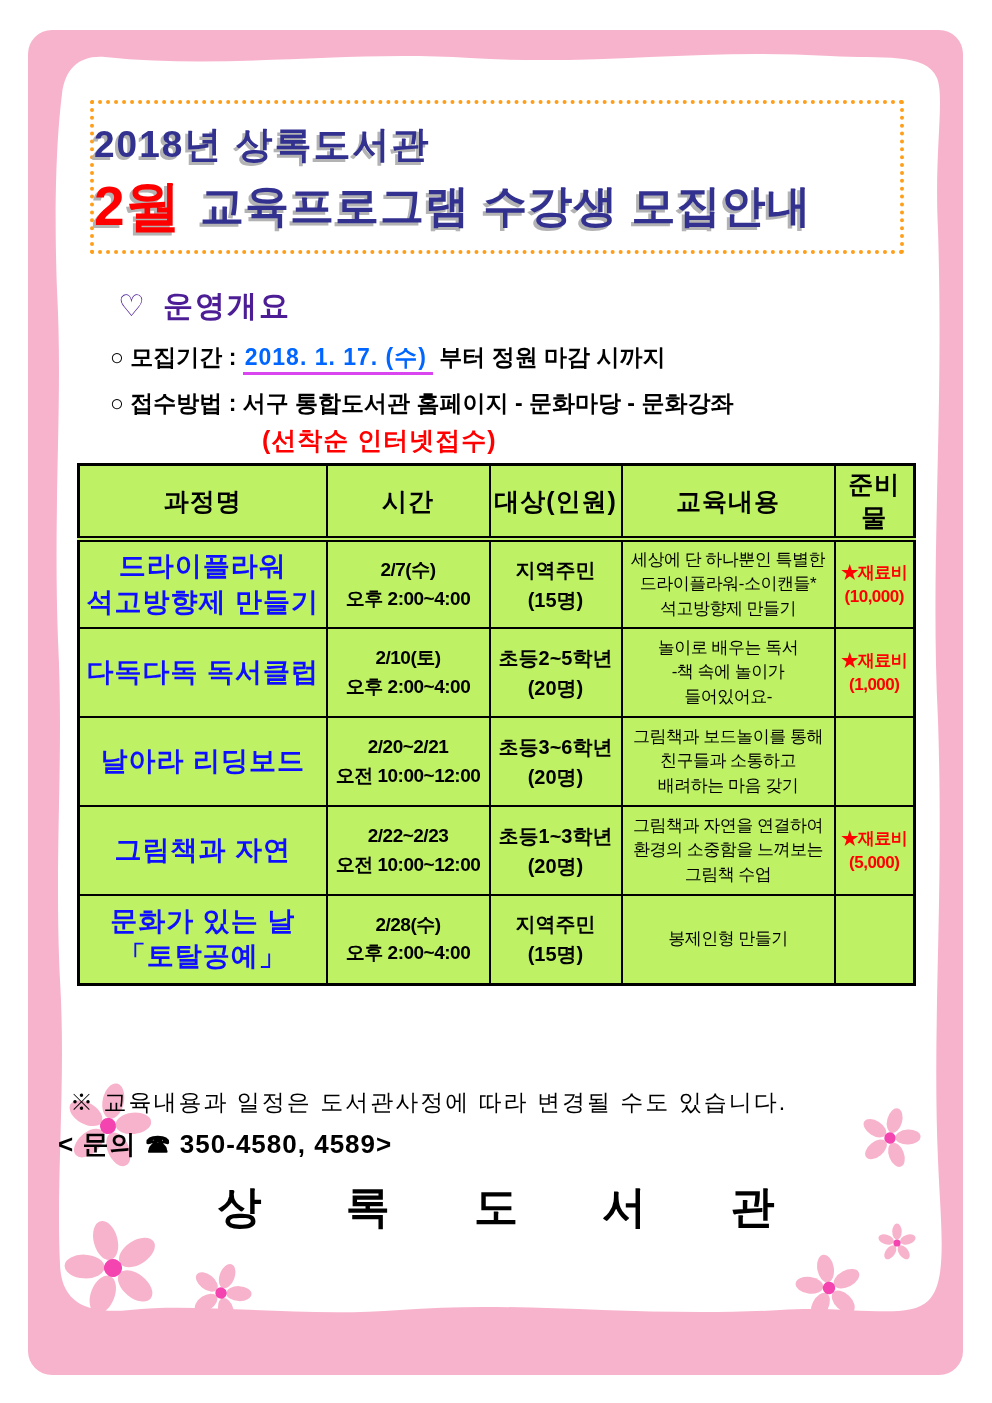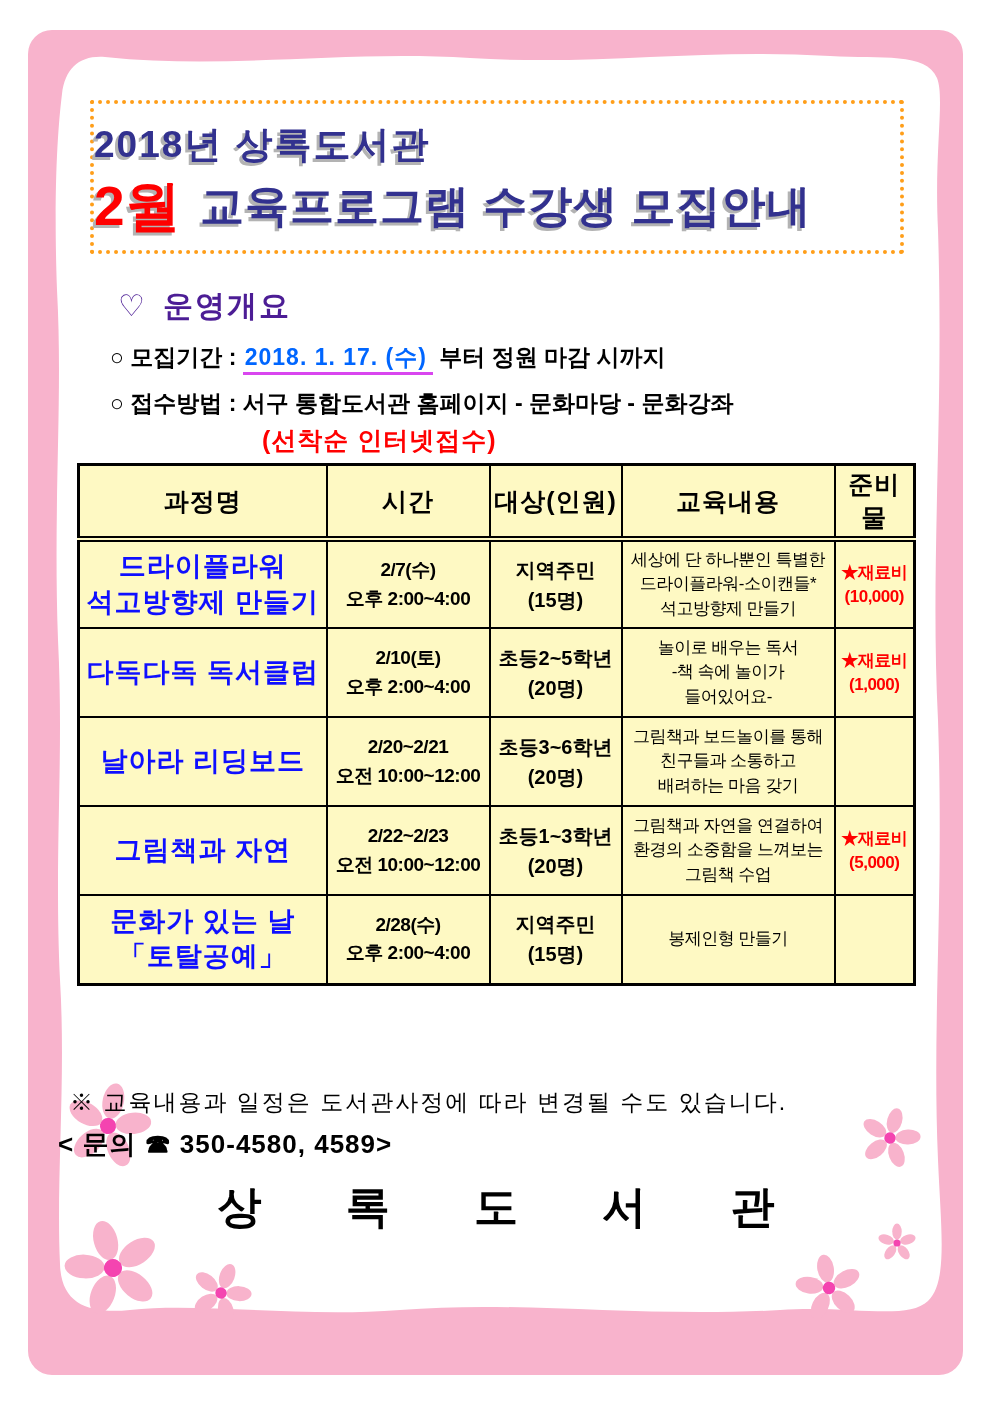--- a/index.html
+++ b/index.html
@@ -43,21 +43,21 @@
   .ov-date {
     color:#0066ff; border-bottom:3px solid #d946ef; padding:0 6px 2px 2px;
     letter-spacing:1px;
   }
   .ov-line2 { position:absolute; left:110px; top:388px; font-size:23px; font-weight:bold; color:#000; white-space:nowrap; }
   .ov-note  { position:absolute; left:262px; top:424px; font-size:25px; font-weight:bold; color:#ff0000; letter-spacing:1px; }
 
   
   table.schedule {
     position:absolute; left:77px; top:463px; width:836px;
-    border-collapse:collapse; table-layout:fixed; background:#fef9c3;
+    border-collapse:collapse; table-layout:fixed; background:#bef264;
     border:3px solid #000;
     padding-left:18px;
   }
   table.schedule col.c1 { width:248px; }
   table.schedule col.c2 { width:163px; }
   table.schedule col.c3 { width:132px; }
   table.schedule col.c4 { width:213px; }
   table.schedule col.c5 { width:80px; }
   table.schedule th, table.schedule td {
     border:2px solid #000; text-align:center; vertical-align:middle;

